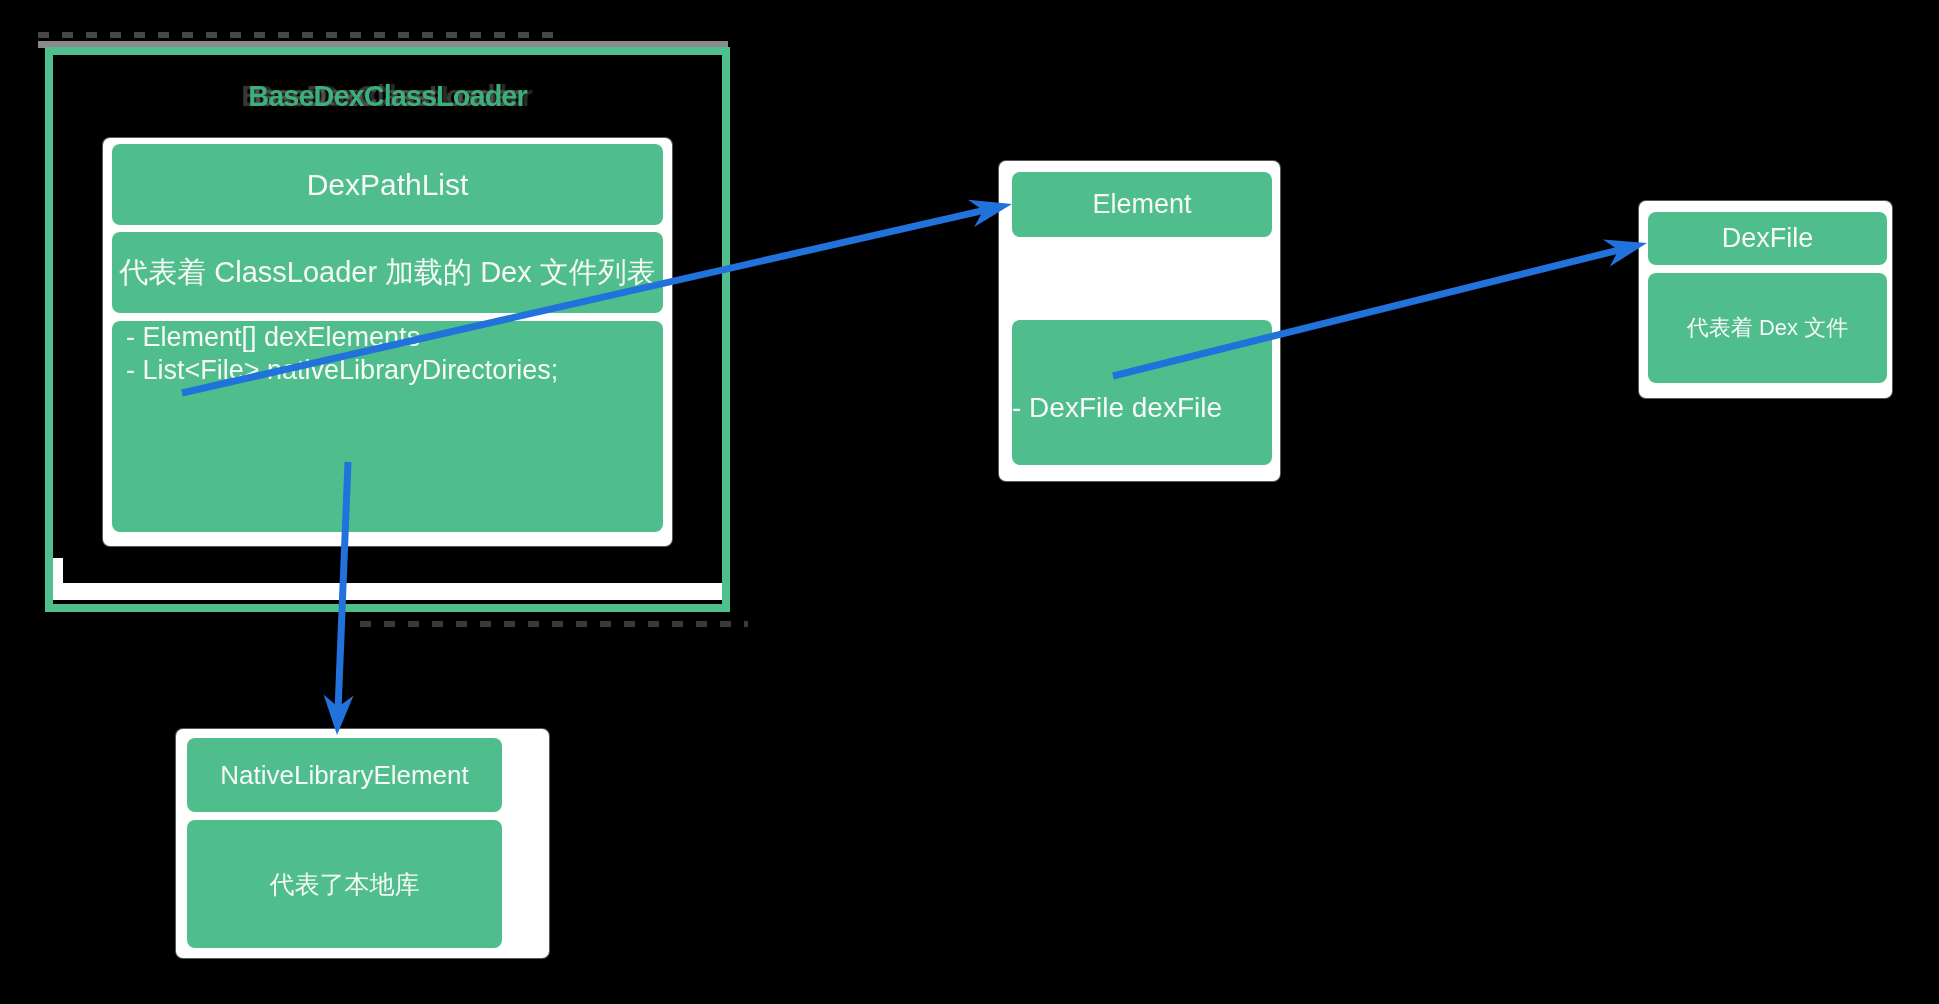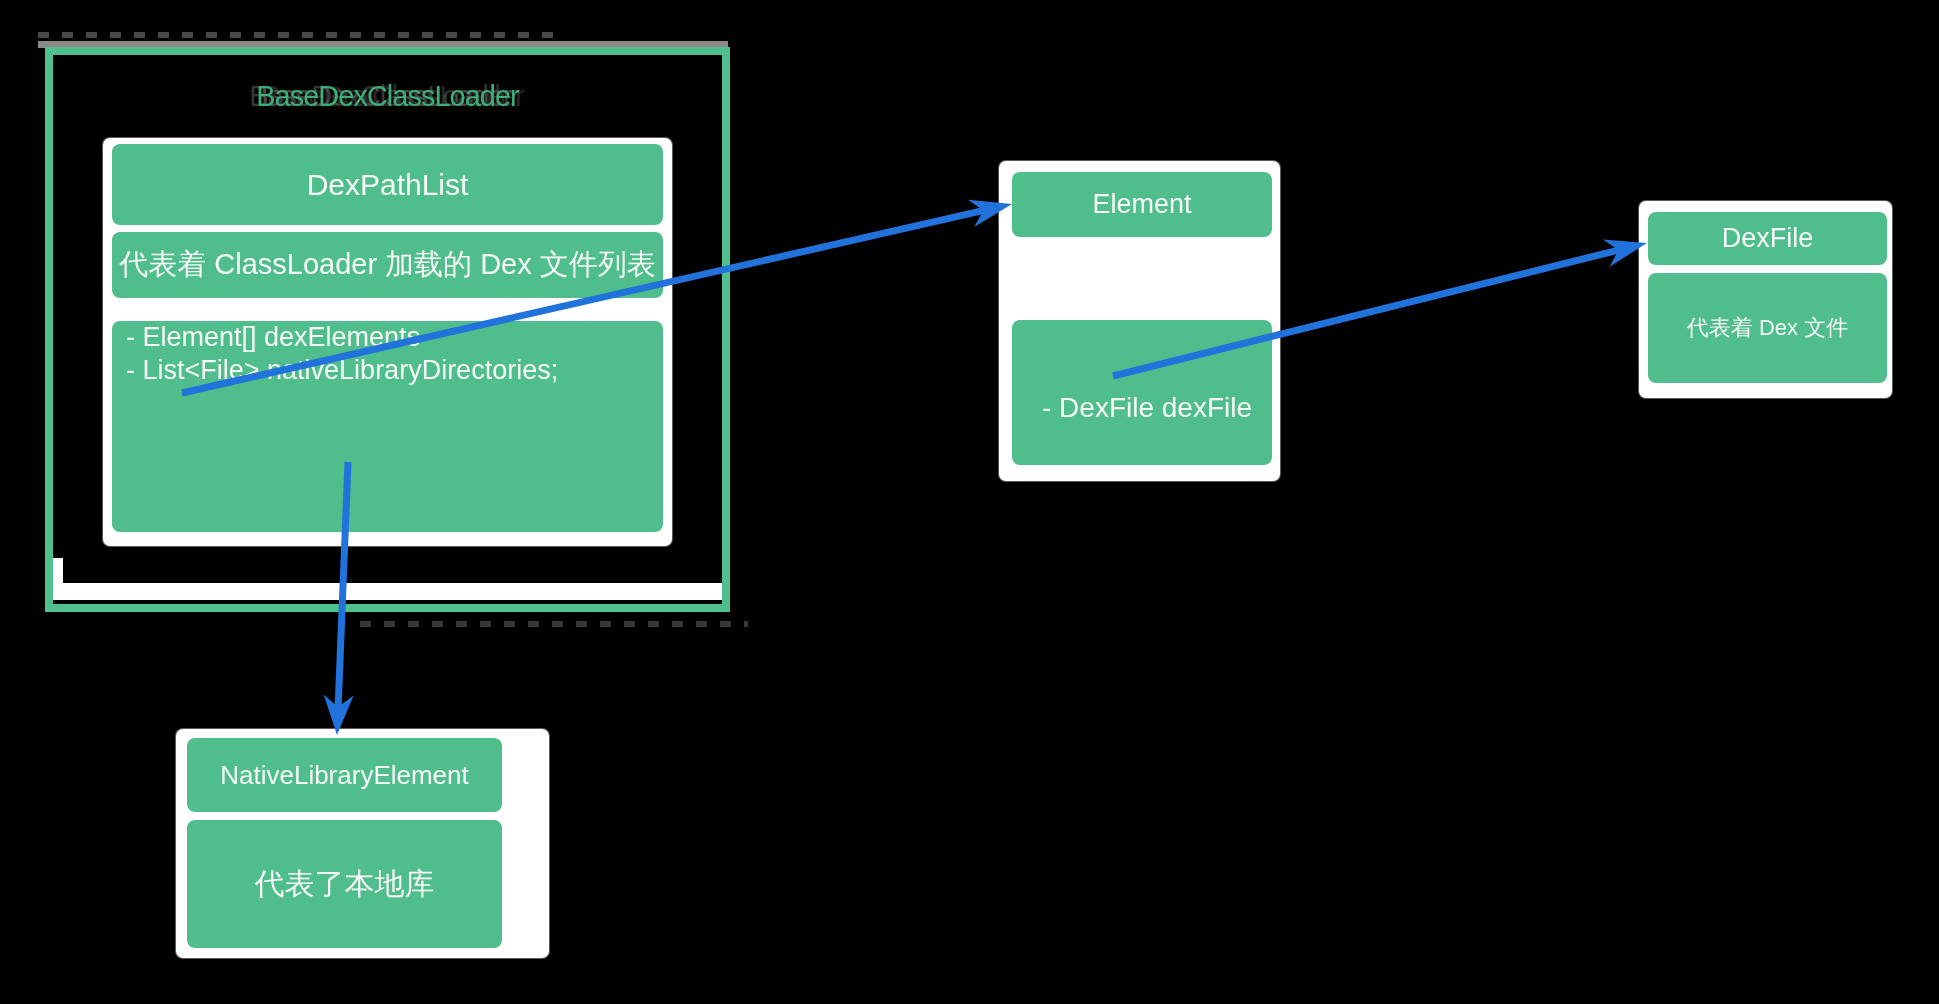--- a/index.html
+++ b/index.html
@@ -18,48 +18,48 @@
   .dash-row{height:6px;background:repeating-linear-gradient(90deg,
       rgba(130,130,130,.55) 0 11px, transparent 11px 24px)}
   .dash-top{left:38px;top:32px;width:527px}
   .dash-bottom{left:360px;top:621px;width:388px;opacity:.8}
   .white-strip-b{left:58px;top:583px;width:664px;height:17px;background:var(--white)}
   .white-strip-l{left:52px;top:558px;width:11px;height:42px;background:var(--white)}
 
   
   .group{left:45px;top:47px;width:685px;height:565px;border:8px solid var(--green)}
   .group-title{left:45px;top:80px;width:685px;text-align:center;
-    font-size:29px;font-weight:normal;color:var(--title-green);letter-spacing:-1px;
+    font-size:29px;font-weight:bold;color:var(--title-green);letter-spacing:-1px;
     text-shadow:-7px 0 1px rgba(150,150,150,.38), 5px 0 1px rgba(150,150,150,.28);}
 
   
   .card{background:var(--white);border-radius:7px;box-shadow:0 0 0 1px rgba(255,255,255,.35)}
   .gbox{position:absolute;background:var(--green-box);border-radius:8px;color:var(--text);
     display:flex;align-items:center;justify-content:center;text-align:center}
   .gbox.left{justify-content:flex-start;text-align:left}
 
   .card-dpl{left:103px;top:138px;width:569px;height:408px}
   .dpl-header{left:9px;top:6px;width:551px;height:81px;font-size:30px;font-weight:normal}
-  .dpl-desc{left:9px;top:94px;width:551px;height:66px;font-size:29px}
+  .dpl-desc{left:9px;top:94px;width:551px;height:81px;font-size:29px}
   .dpl-fields{left:9px;top:183px;width:551px;height:211px;flex-direction:column;
     align-items:flex-start;padding-left:14px;font-size:27px;line-height:33px}
 
   .card-el{left:999px;top:161px;width:281px;height:320px}
   .el-header{left:13px;top:11px;width:260px;height:65px;font-size:27px;font-weight:normal}
   .el-desc{left:13px;top:84px;width:260px;height:67px;font-size:29px}
   .el-fields{left:13px;top:159px;width:260px;height:145px;align-items:center;
-    padding-top:30px;padding-left:30px;font-size:28px}
+    padding-top:30px;font-size:28px}
 
   .card-df{left:1639px;top:201px;width:253px;height:197px}
   .df-header{left:9px;top:11px;width:239px;height:53px;font-size:27px;font-weight:normal}
   .df-desc{left:9px;top:72px;width:239px;height:110px;font-size:22px}
 
   .card-nle{left:176px;top:729px;width:373px;height:229px}
   .nle-header{left:11px;top:9px;width:315px;height:74px;font-size:26px}
-  .nle-desc{left:11px;top:91px;width:315px;height:128px;font-size:30px}
+  .nle-desc{left:11px;top:91px;width:315px;height:128px;font-size:25px}
 
   
   #arrows{position:absolute;left:0;top:0;width:1939px;height:1004px;pointer-events:none}
 </style>
 </head>
 <body>
 
 <div id="canvas">
 
   <div class="abs dash-row dash-top"></div>

